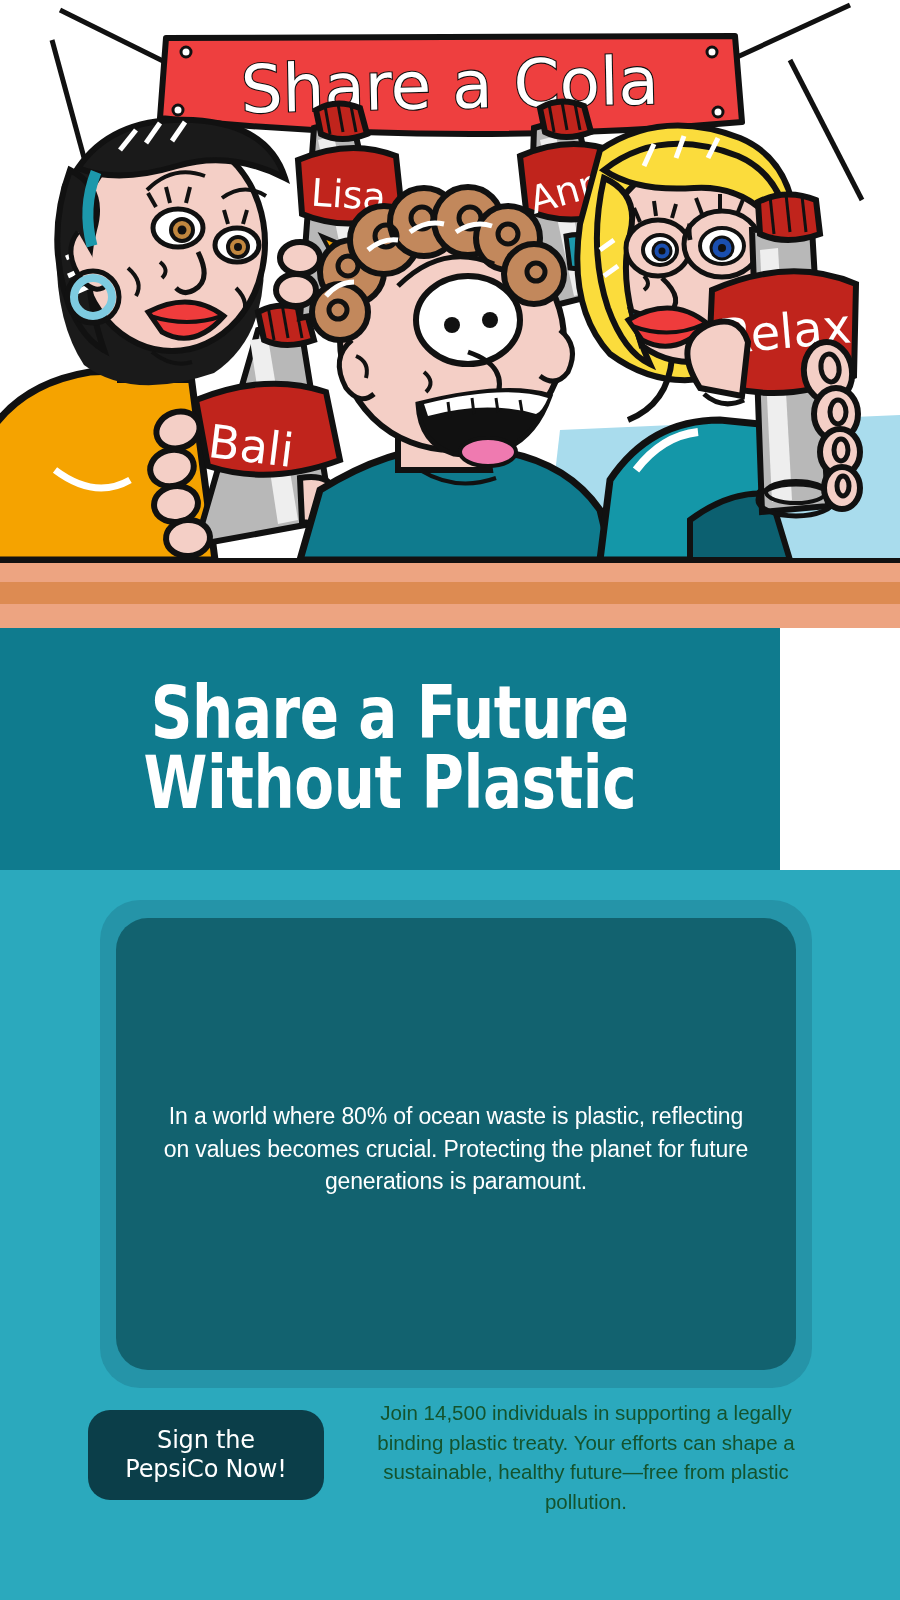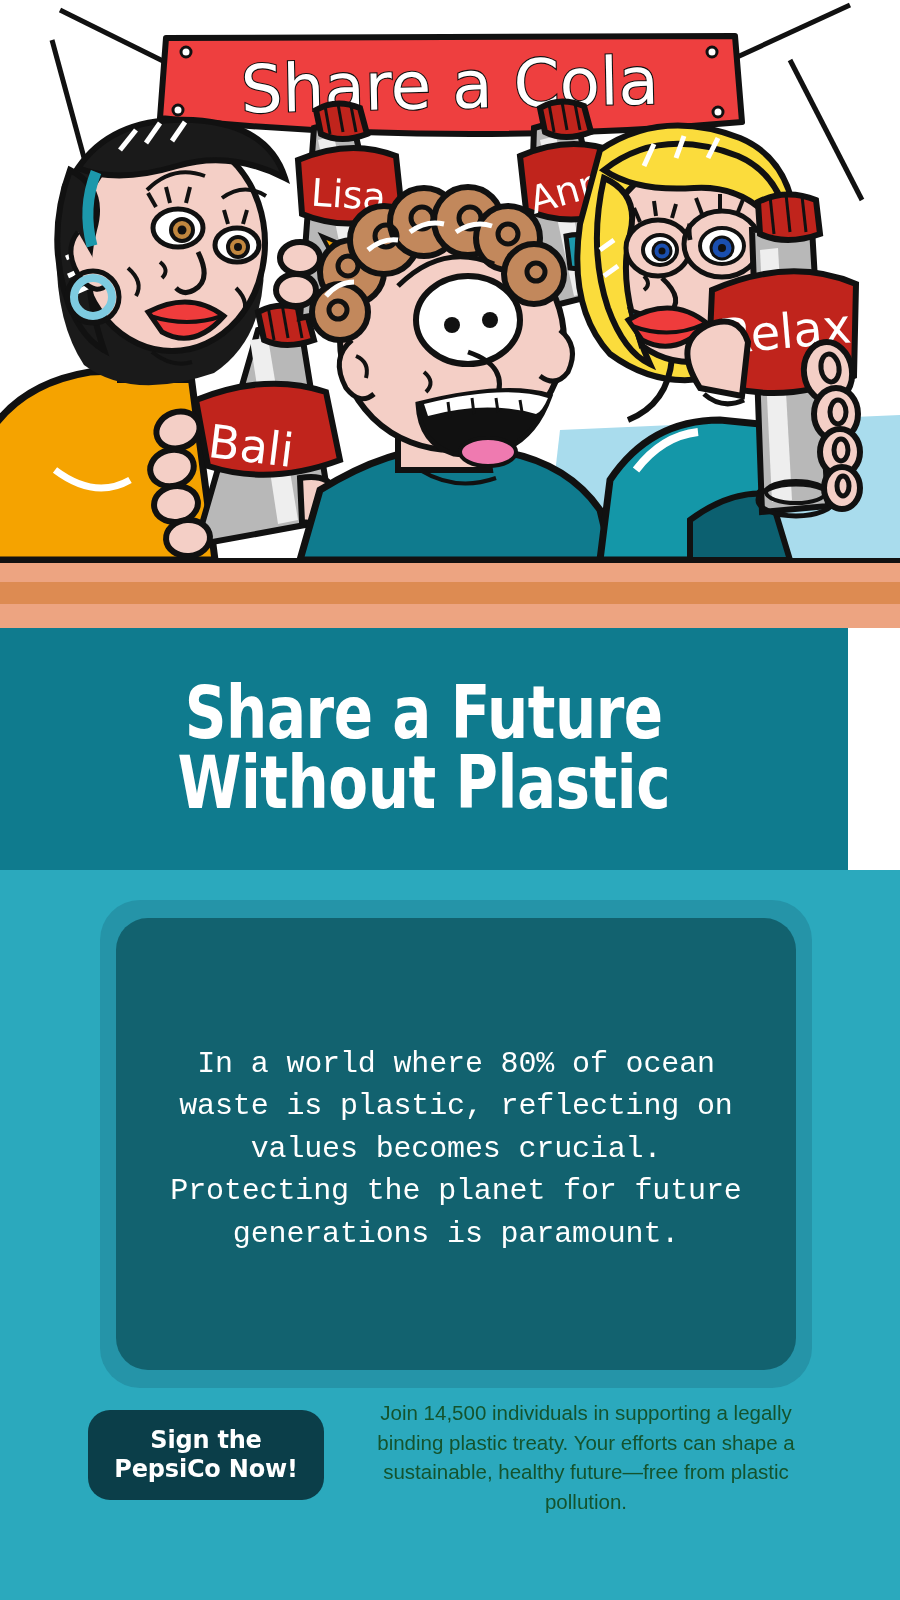--- a/index.html
+++ b/index.html
@@ -17,21 +17,21 @@
 
   
   .divider { position: absolute; left: 0; width: 900px; }
   .band-dark  { top: 558px; height: 5px;  background: #111111; }
   .band-1     { top: 563px; height: 19px; background: #eda481; }
   .band-2     { top: 582px; height: 22px; background: #dd8b52; }
   .band-3     { top: 604px; height: 24px; background: #eda481; }
 
   
   .heading-block {
-    position: absolute; left: 0; top: 628px; width: 848px; height: 242px;
+    position: absolute; left: 0; top: 628px; width: 780px; height: 242px;
     background: #0f7b8e;
     display: flex; flex-direction: column; align-items: center; justify-content: center;
   }
   .headline {
     color: #ffffff;
     font-family: "DejaVu Sans", sans-serif;
     font-weight: 700;
     font-size: 63px;
     line-height: 0.96;
     letter-spacing: -0.5px;
@@ -52,39 +52,39 @@
     background: #2594a8; border-radius: 40px;
   }
   .card-inner {
     position: absolute; left: 116px; top: 48px; width: 680px; height: 452px;
     background: #12626f; border-radius: 32px;
     padding: 40px 46px 30px 46px;
     display: flex; flex-direction: column; justify-content: center; gap: 26px;
   }
   .card-inner p {
     color: #ffffff;
-    font-family: Liberation Mono, monospace;
-    font-size: 30px;
+    font-family: Liberation Sans, sans-serif;
+    font-size: 23px;
     line-height: 1.42;
     text-align: center;
     letter-spacing: -0.15px;
   }
 
   
   .footer-row {
     position: absolute; left: 0; top: 1398px; width: 900px; height: 140px;
     display: flex; align-items: flex-start;
   }
   .petition-btn {
     margin-left: 88px; margin-top: 12px;
     width: 236px; height: 90px;
     background: #0b3e49; color: #ffffff;
     border: none; border-radius: 22px;
     font-family: "DejaVu Sans", sans-serif;
-    font-weight: 700; font-size: 24px; line-height: 1.22;
+    font-weight: 400; font-size: 24px; line-height: 1.22;
     letter-spacing: -0.2px;
     display: flex; flex-direction: column; align-items: center; justify-content: center;
     cursor: pointer;
   }
   .petition-btn span { display: block; }
   .footer-note {
     margin-left: 36px; margin-top: 0; width: 452px;
     color: #14532d;
     font-family: "Liberation Sans", sans-serif;
     font-size: 20.5px; line-height: 1.44;

